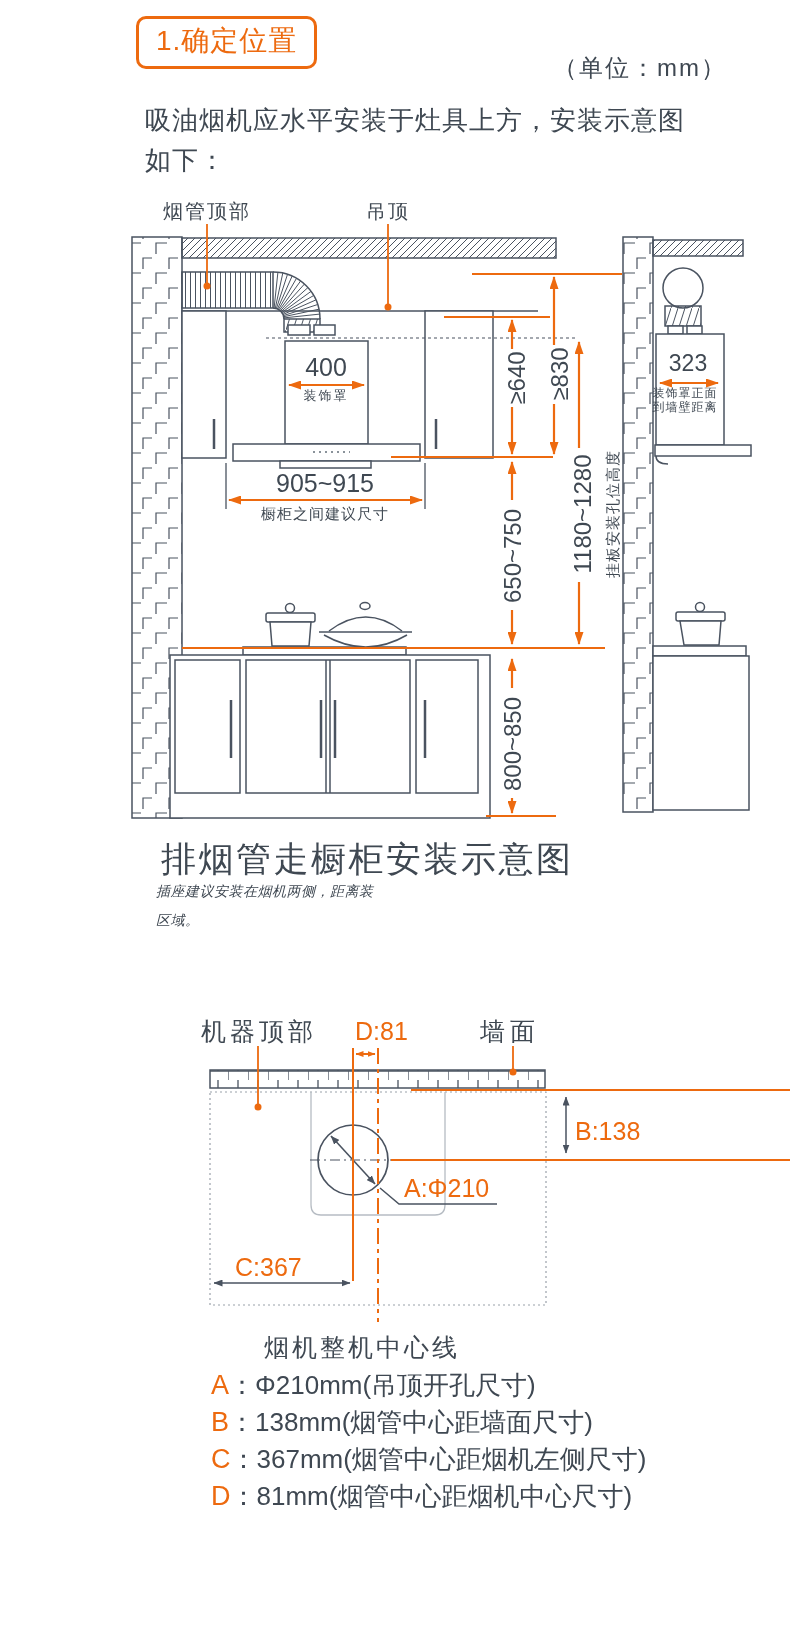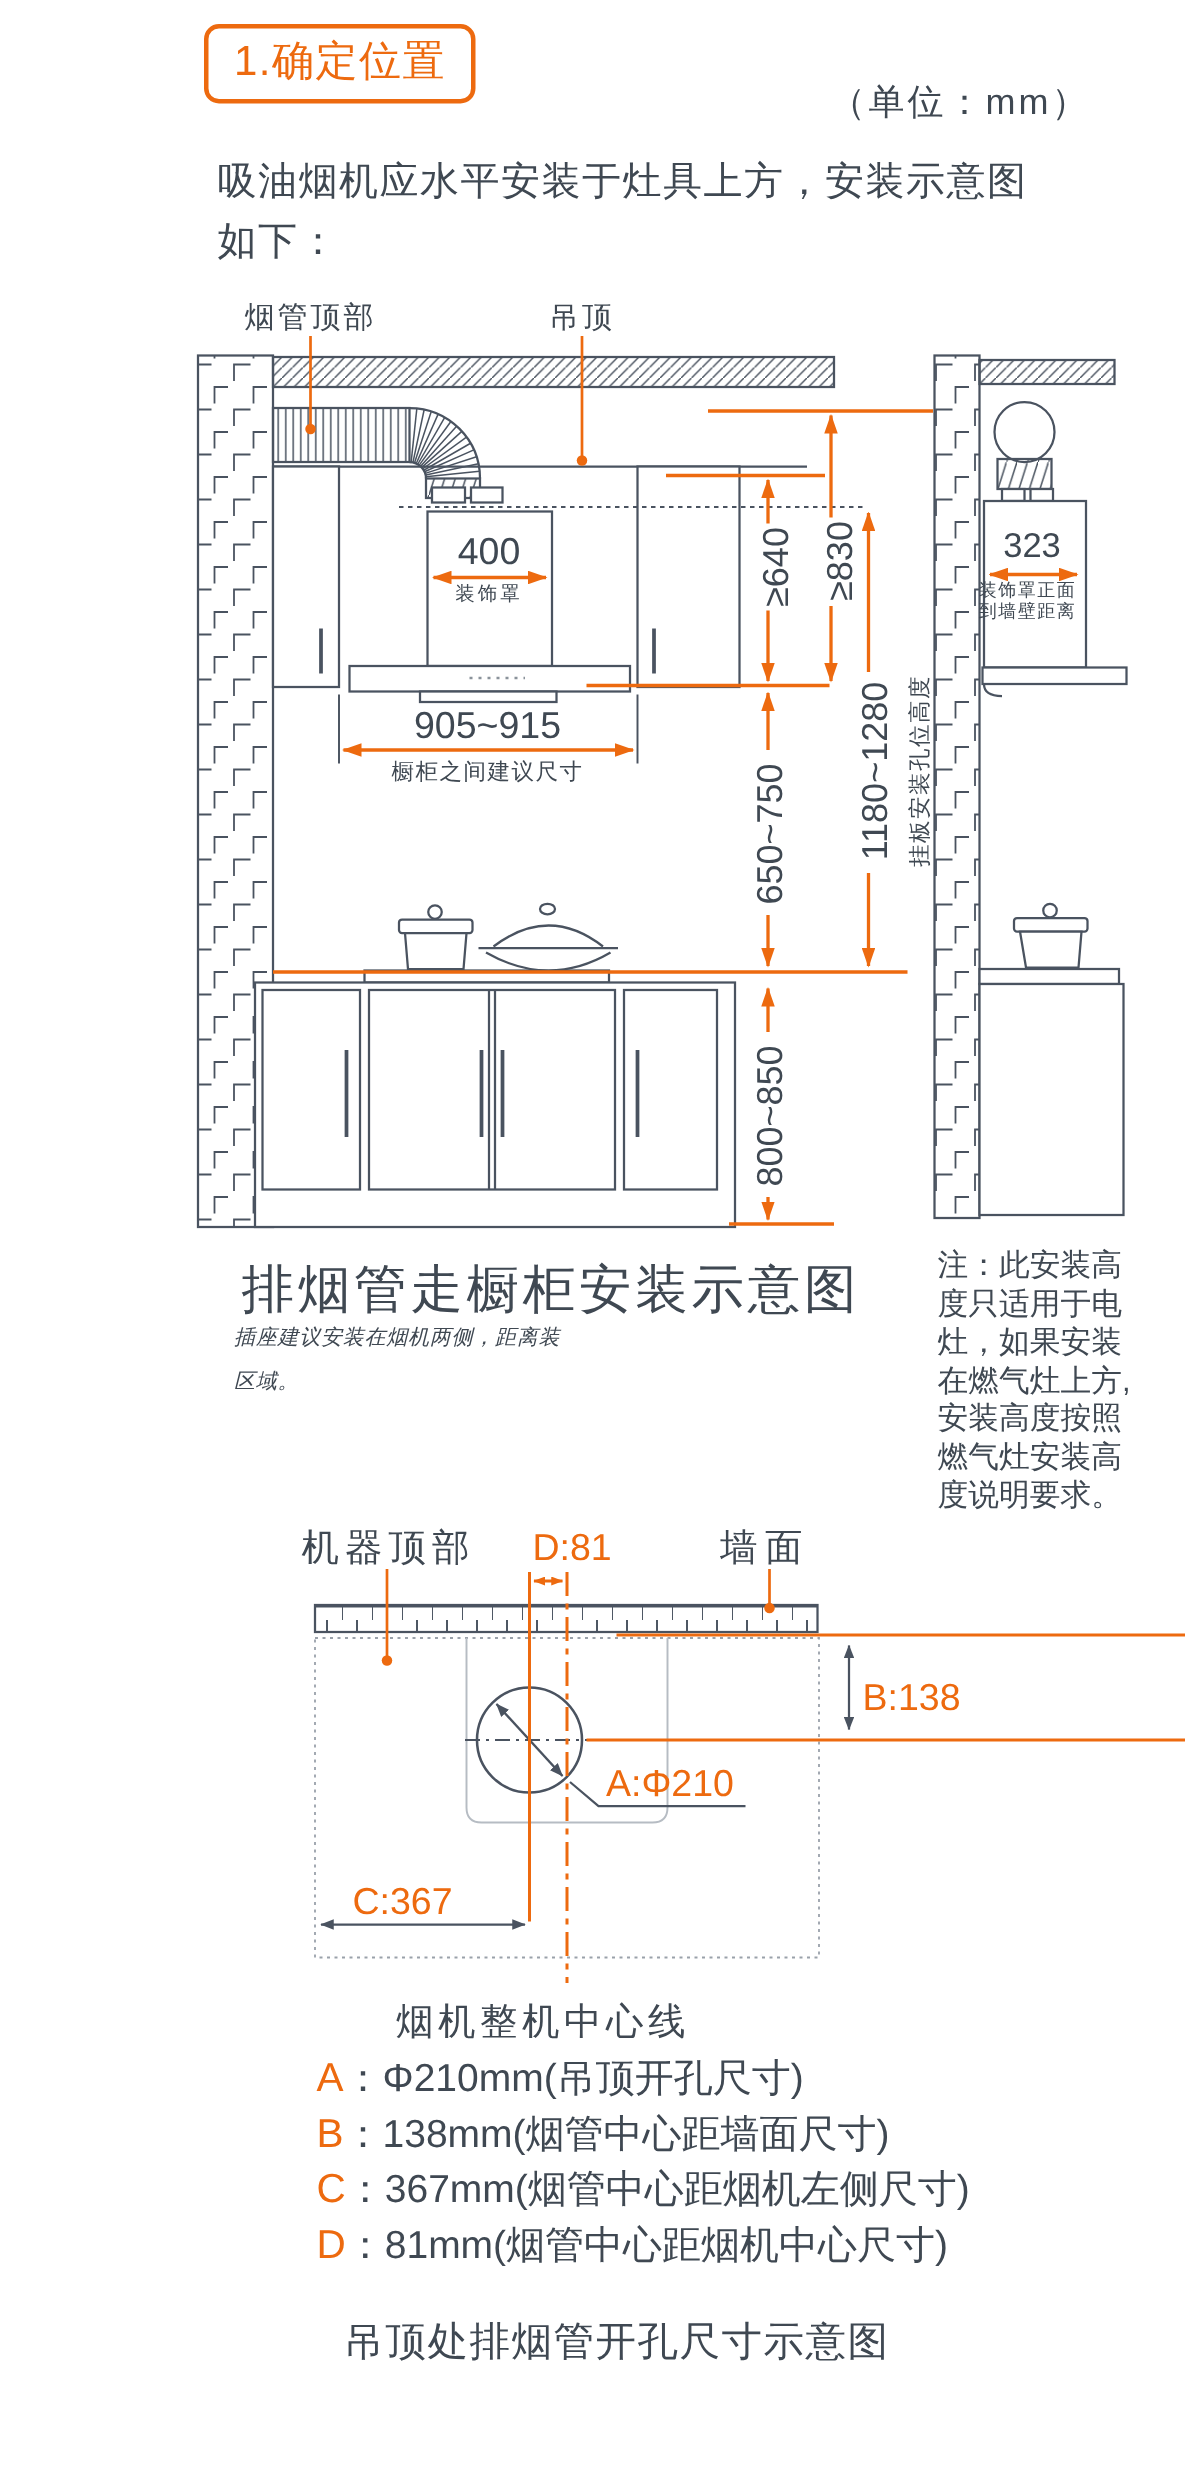--- a/index.html
+++ b/index.html
@@ -186,29 +186,20 @@
       <text x="637" y="397" font-size="12" letter-spacing="1" text-anchor="middle">装饰罩正面</text>
       <text x="637" y="411" font-size="12" letter-spacing="1" text-anchor="middle">到墙壁距离</text>
     </g>
   </svg>
 
   <div class="abs caption1">排烟管走橱柜安装示意图</div>
   <div class="abs socket-note">
     <div>插座建议安装在烟机两侧，距离装</div>
     <div>区域。</div>
   </div>
-  <div class="abs side-note">
-    <div>注：此安装高</div>
-    <div>度只适用于电</div>
-    <div>灶，如果安装</div>
-    <div>在燃气灶上方,</div>
-    <div>安装高度按照</div>
-    <div>燃气灶安装高</div>
-    <div>度说明要求。</div>
-  </div>
 
   <svg style="left:130px;top:1002px;" width="632" height="362" viewBox="130 1002 632 362">
     <defs>
       <pattern id="brick2" width="20" height="18" patternUnits="userSpaceOnUse">
         <path d="M10,0 V9 M0,9 H20 M0,9 V18" fill="none" stroke="#4A5360" stroke-width="1.3"></path>
       </pattern>
       <marker id="abE" markerWidth="9" markerHeight="7" refX="8.5" refY="3.5" orient="auto" markerUnits="userSpaceOnUse">
         <path d="M0,0 L9,3.5 L0,7 Z" fill="#4A5360"></path>
         </marker>
       <marker id="abS" markerWidth="9" markerHeight="7" refX="0.5" refY="3.5" orient="auto" markerUnits="userSpaceOnUse">
@@ -263,16 +254,15 @@
     </div>
     <div class="legend-row">
       <span class="lg-letter">C</span><span class="lg-colon">：</span><span class="lg-text">367mm(烟管中心距烟机左侧尺寸)</span>
     </div>
     <div class="legend-row">
       <span class="lg-letter">D</span><span class="lg-colon">：</span><span class="lg-text">81mm(烟管中心距烟机中心尺寸)</span>
     </div>
   </div>
 
   <div class="abs captions2">
-    <div>吊顶处排烟管开孔尺寸示意图</div>
   </div>
 
 </div>
 
 </body></html>

